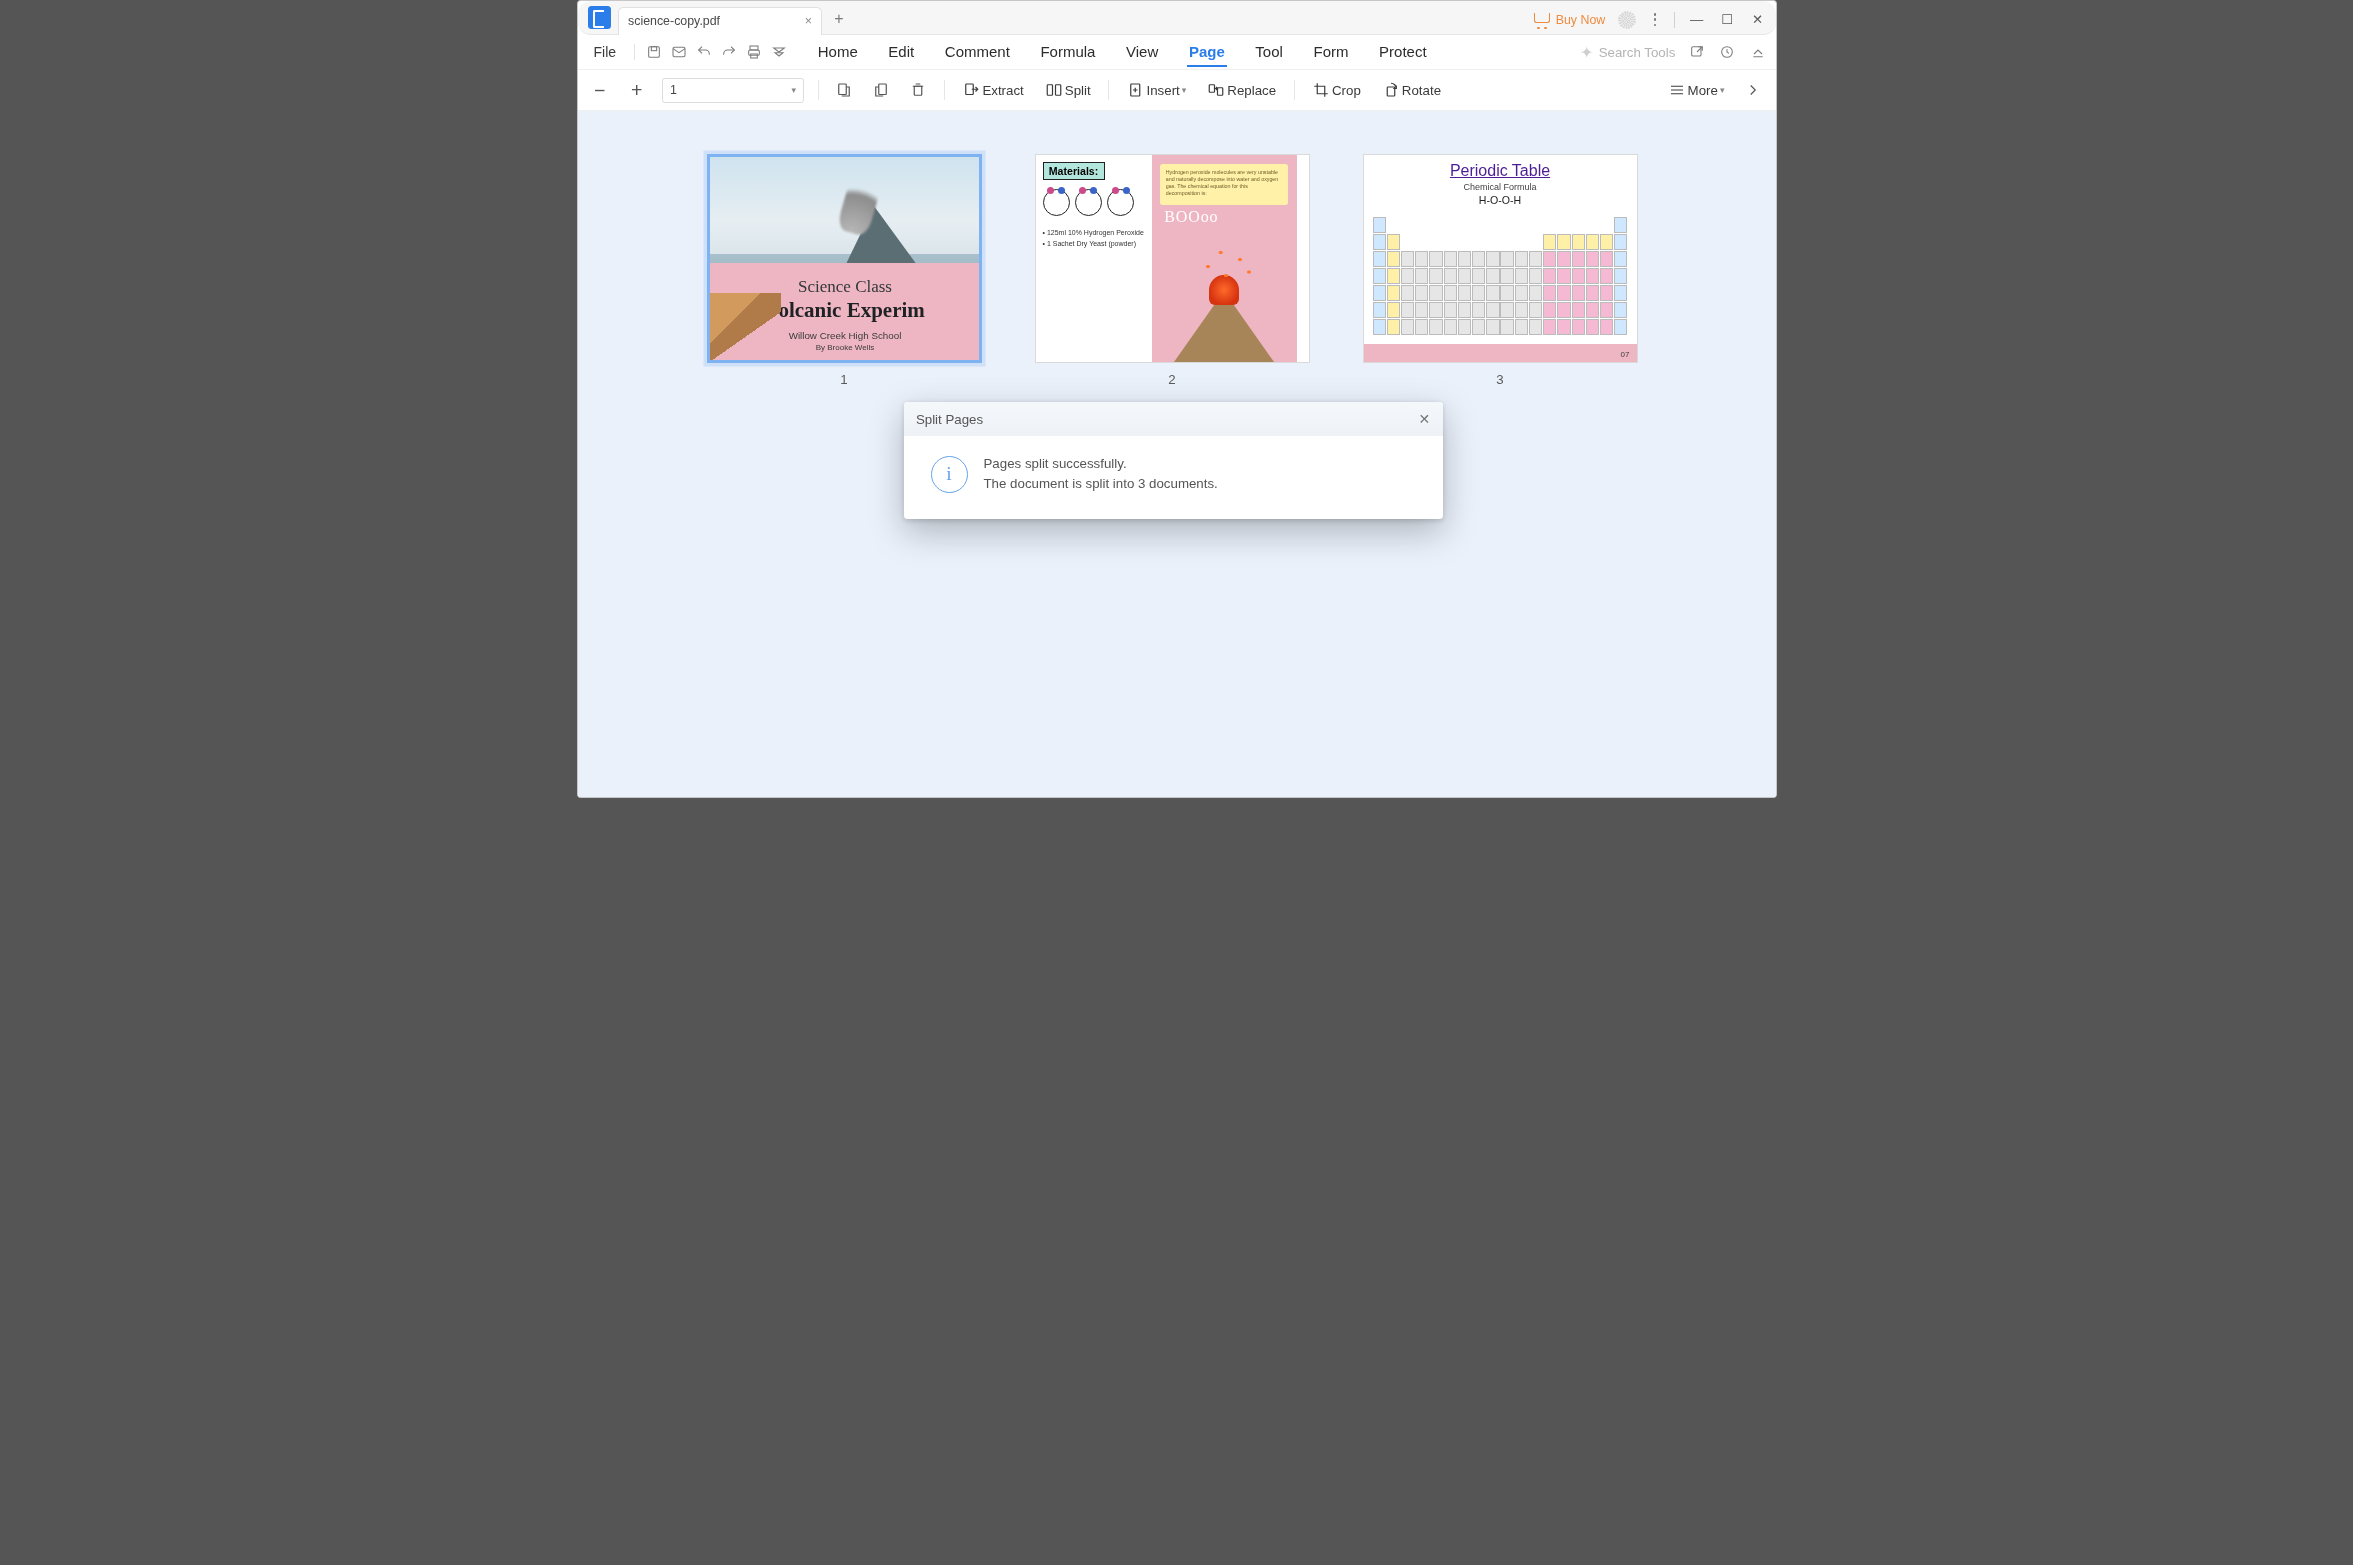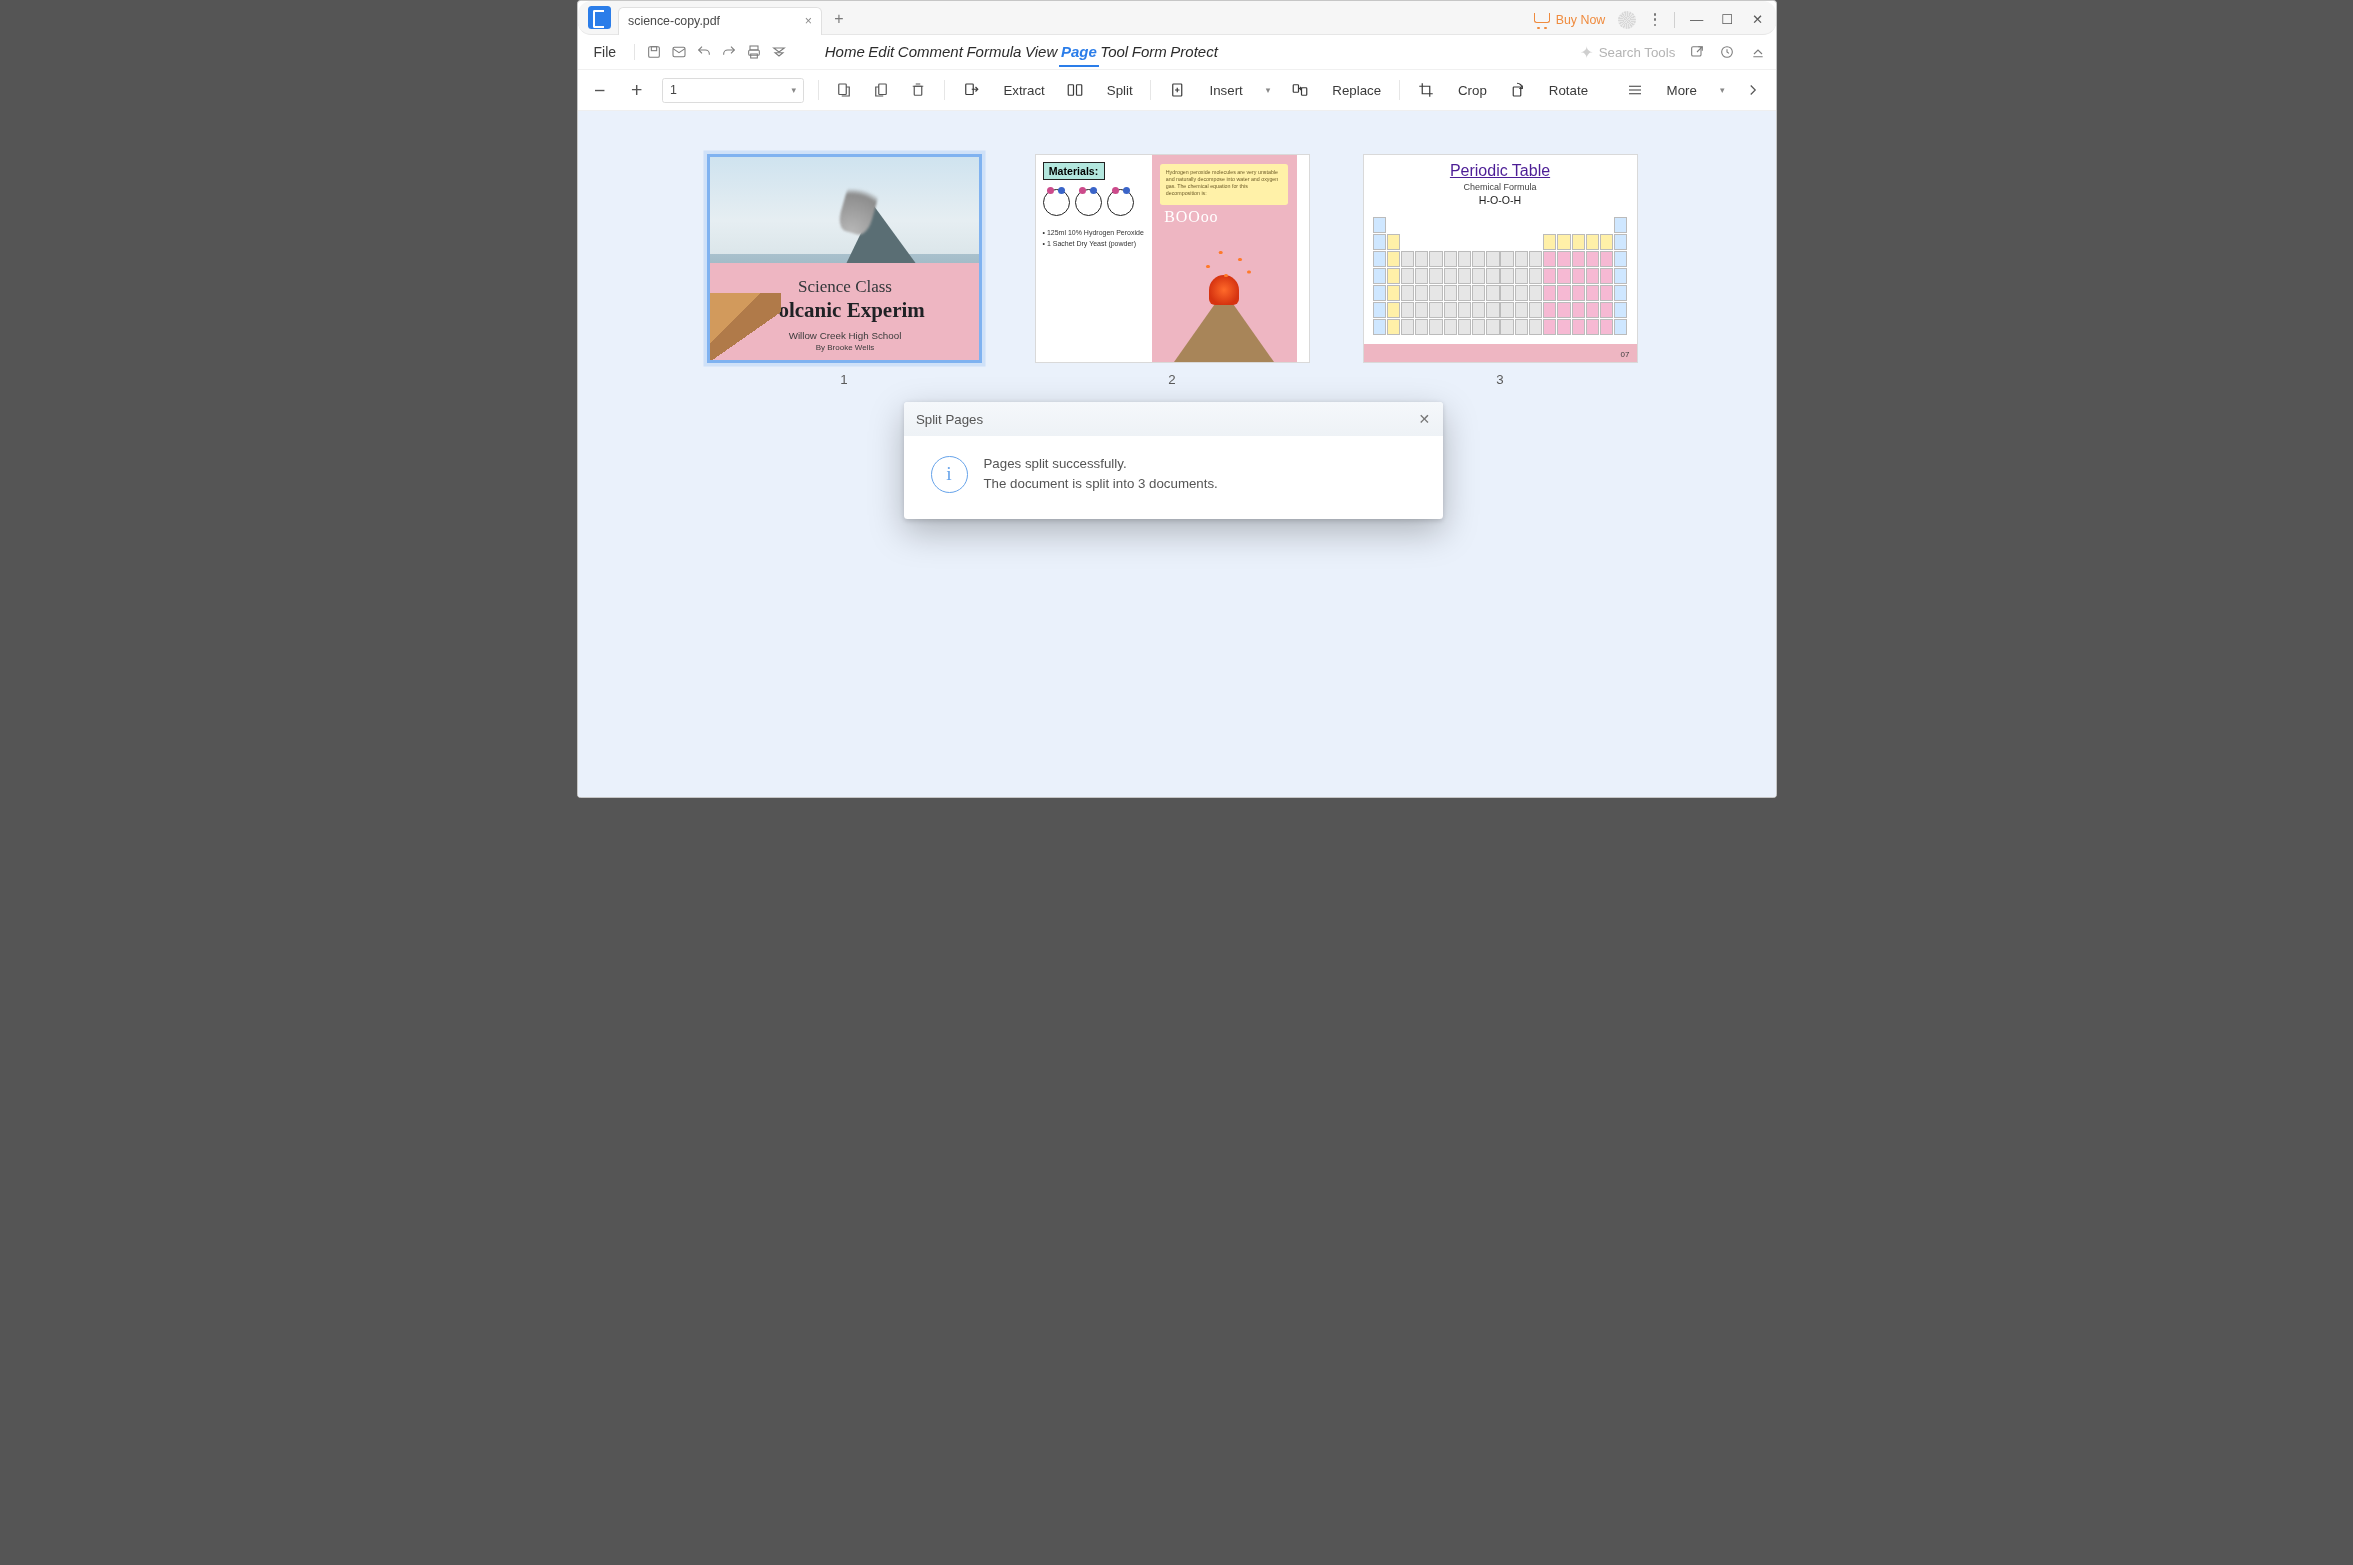--- a/index.html
+++ b/index.html
@@ -72,40 +72,40 @@
     display: flex;
     align-items: center;
     padding: 0 9px;
     gap: 7px;
     border-bottom: 0.9px solid #f0f0f0;
   }
   .menubar .file { font-size: 14px; color: #3a3a3a; padding: 3.5px 7px; cursor: pointer; }
   .menubar .sep { width: 0.9px; height: 16px; background: #e4e4e4; margin: 0 3.5px; }
   .qa-icon { width: 18px; height: 18px; color: #7c7c7c; display: flex; align-items: center; justify-content: center; cursor: pointer; }
   .qa-icon svg { width: 16px; height: 16px; stroke: currentColor; fill: none; stroke-width: 1.6; }
-  .main-tabs { display: flex; margin-left: 28px; font-size: 15px; color: #2c2c2c; font-style: italic; }
+  .main-tabs { display: flex; gap: 27px; margin-left: 21px; font-size: 15px; color: #2c2c2c; }
   .main-tabs .mtab { padding: 5.3px 1.8px; cursor: pointer; }
   .main-tabs .mtab.active { color: #2b7de9; border-bottom: 2.7px solid #2b7de9; font-weight: 600; }
   .menubar-right { margin-left: auto; display: flex; align-items: center; gap: 12.4px; }
   .search-tools { display: flex; align-items: center; gap: 5.3px; color: #b4b4b4; font-size: 13.3px; cursor: text; }
   .sparkle { color: #cfcfcf; font-size: 16px; }
 
   
   .toolbar {
     height: 41px;
     display: flex;
     align-items: center;
     padding: 0 10.6px;
     gap: 14px;
     border-bottom: 0.9px solid #efefef;
     font-size: 13.3px;
     color: #3a3a3a;
   }
   .toolbar .tsep { width: 0.9px; height: 19.5px; background: #e6e6e6; }
-  .tool-btn { display: flex; align-items: center; gap: 23px; cursor: pointer; padding: 3.5px 3.5px; }
+  .tool-btn { display: flex; align-items: center; gap: 2px; cursor: pointer; padding: 3.5px 3.5px; }
   .tool-btn svg { width: 18px; height: 18px; stroke: #3a3a3a; fill: none; stroke-width: 1.6; }
   .icon-btn { width: 23px; height: 23px; display: flex; align-items: center; justify-content: center; cursor: pointer; }
   .icon-btn svg { width: 18px; height: 18px; stroke: #555; fill: none; stroke-width: 1.6; }
   .zoom-btn { width: 23px; height: 23px; display: flex; align-items: center; justify-content: center; font-size: 19.5px; color: #555; cursor: pointer; }
   .page-input {
     width: 142px; height: 25px; border: 0.9px solid #dcdcdc; border-radius: 2.7px;
     padding: 0 7px; display: flex; align-items: center; justify-content: space-between;
     font-size: 12.4px; color: #444; cursor: pointer;
   }
   .caret { font-size: 9px; color: #888; }

